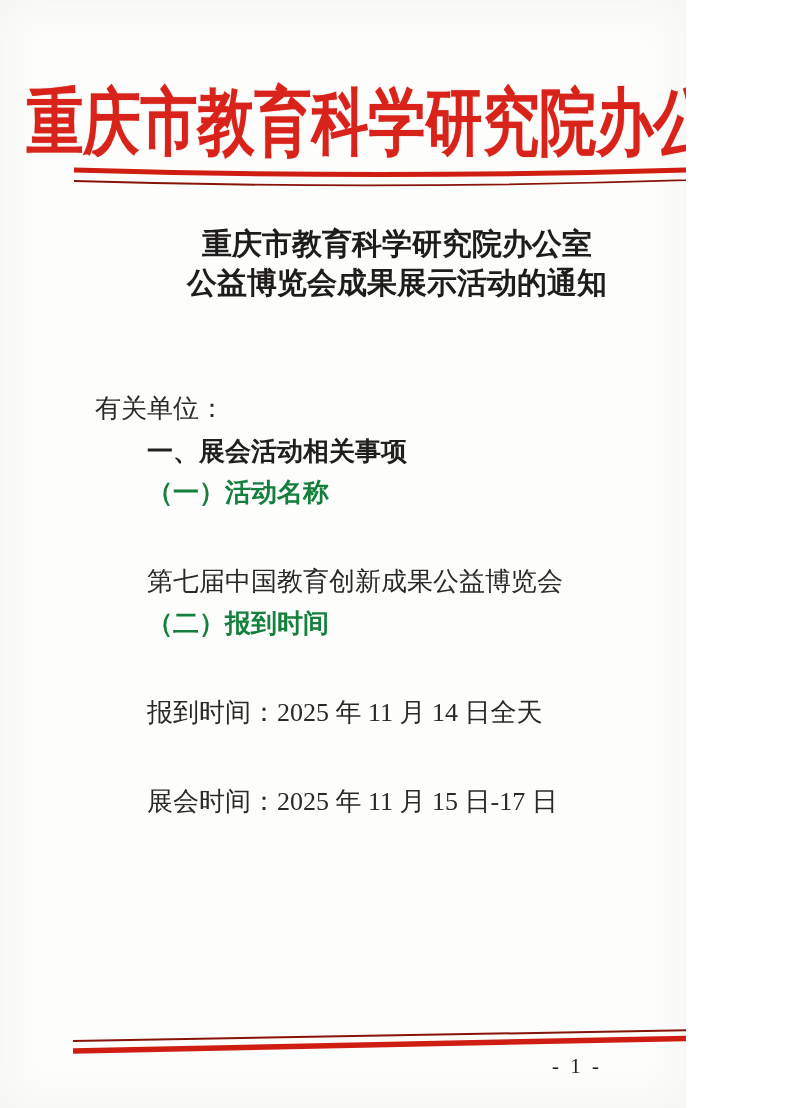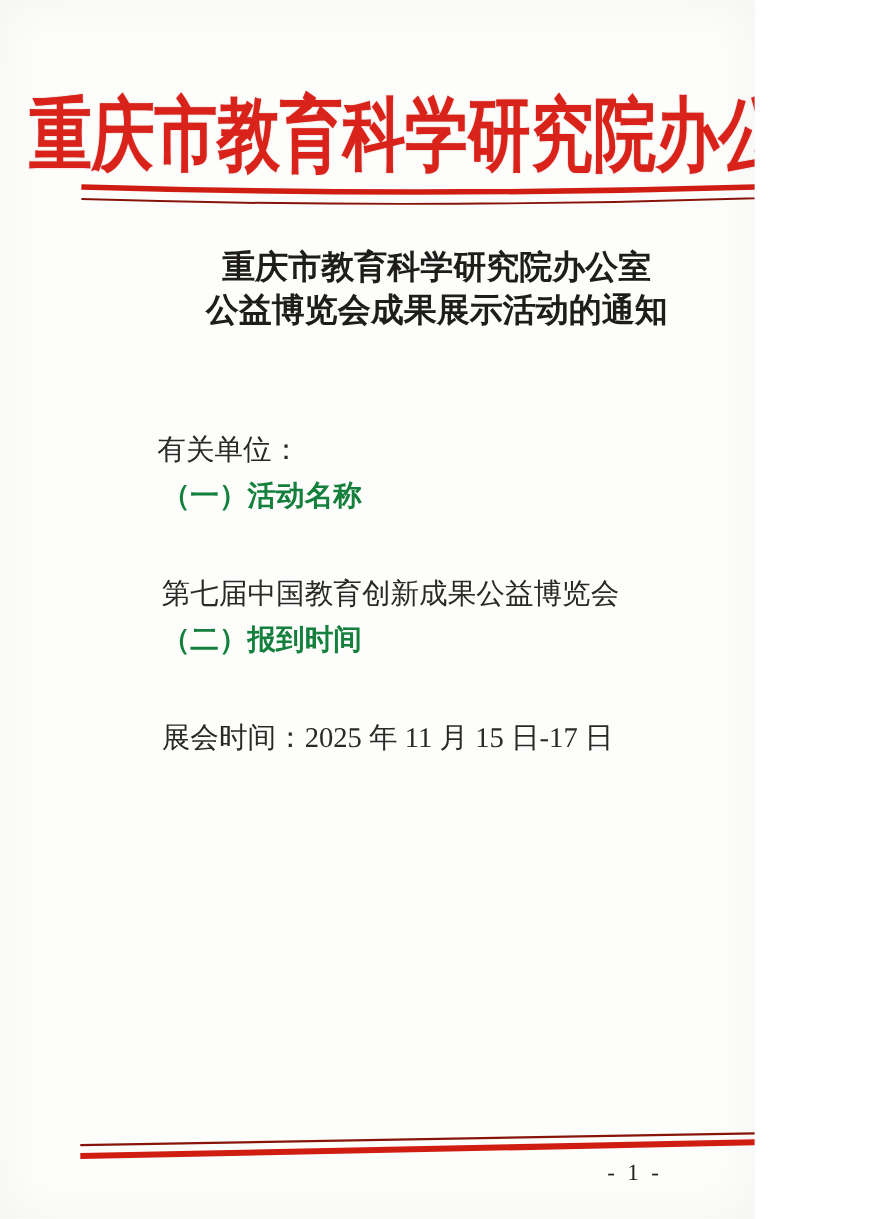--- a/index.html
+++ b/index.html
@@ -41,21 +41,21 @@
     font-size:30px;
     line-height:39px;
   }
   
   .body-block{
     position:absolute;left:95px;top:388px;width:606px;
     color:#2a2927;
     font-size:26px;
     line-height:42px;
   }
-  .salutation{ text-indent:0;margin-left:48px; }
+  .salutation{ text-indent:0; }
   .para{
     text-indent:2em;
     text-align:justify;
     text-justify:inter-ideograph;
   }
   .sec-heading{
     text-indent:2em;
     font-family:"Liberation Sans","DejaVu Sans",sans-serif;
     font-weight:700;
     color:#201f1e;
@@ -90,23 +90,25 @@
     <path d="M2,16 Q338,26 674,13" stroke="#871309" stroke-width="1.8" fill="none"></path>
   </svg>
 
   <div class="doc-title">
     <div>重庆市教育科学研究院办公室</div>
     <div>公益博览会成果展示活动的通知</div>
   </div>
 
   <div class="body-block">
     <div class="salutation">有关单位：</div>
+    <div class="sec-heading">一、展会活动相关事项</div>
     <div class="item-label">（一）活动名称</div>
     <div class="item-line">第七届中国教育创新成果公益博览会</div>
     <div class="item-label">（二）报到时间</div>
+    <div class="item-line">报到时间：2025 年 11 月 14 日全天</div>
     <div class="item-line">展会时间：2025 年 11 月 15 日-17 日</div>
   </div>
 
   <svg class="footer-rule" viewBox="0 0 692 32" preserveAspectRatio="none" aria-hidden="true">
     <path d="M3,17 L689,5" stroke="#871309" stroke-width="2" fill="none"></path>
     <path d="M3,27 L689,13" stroke="#cf1d12" stroke-width="5.5" fill="none"></path>
   </svg>
 
   <div class="page-number">- 1 -</div>
 

